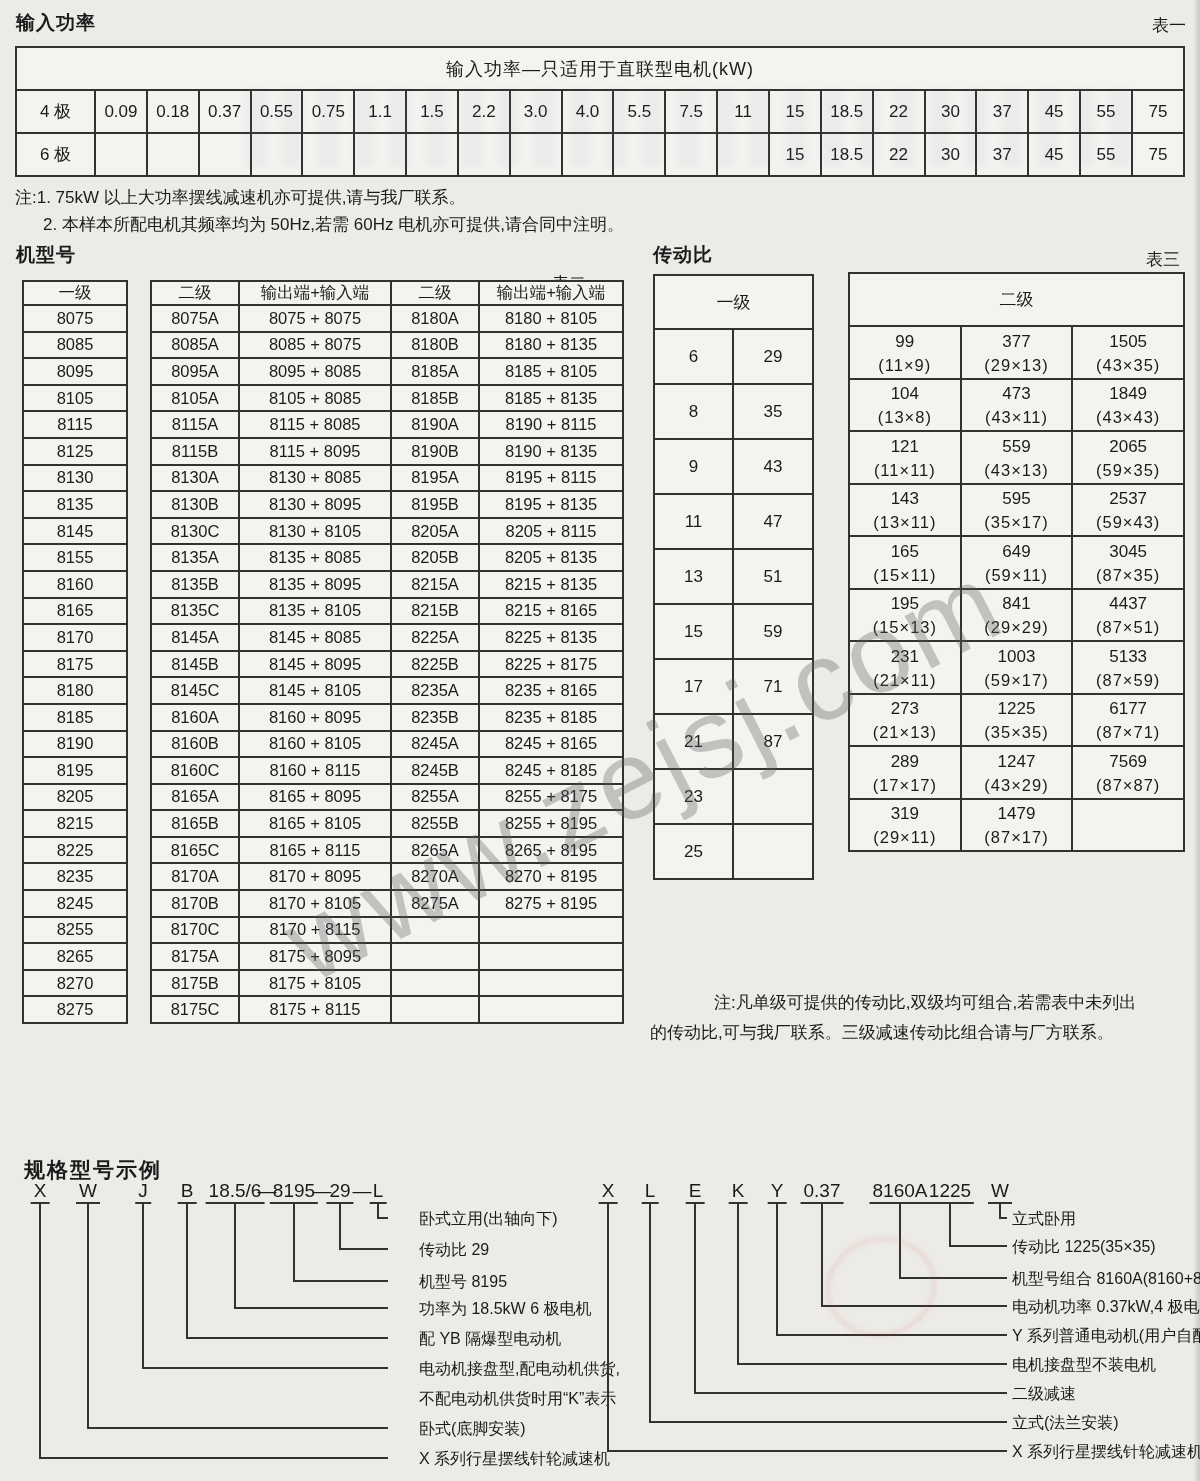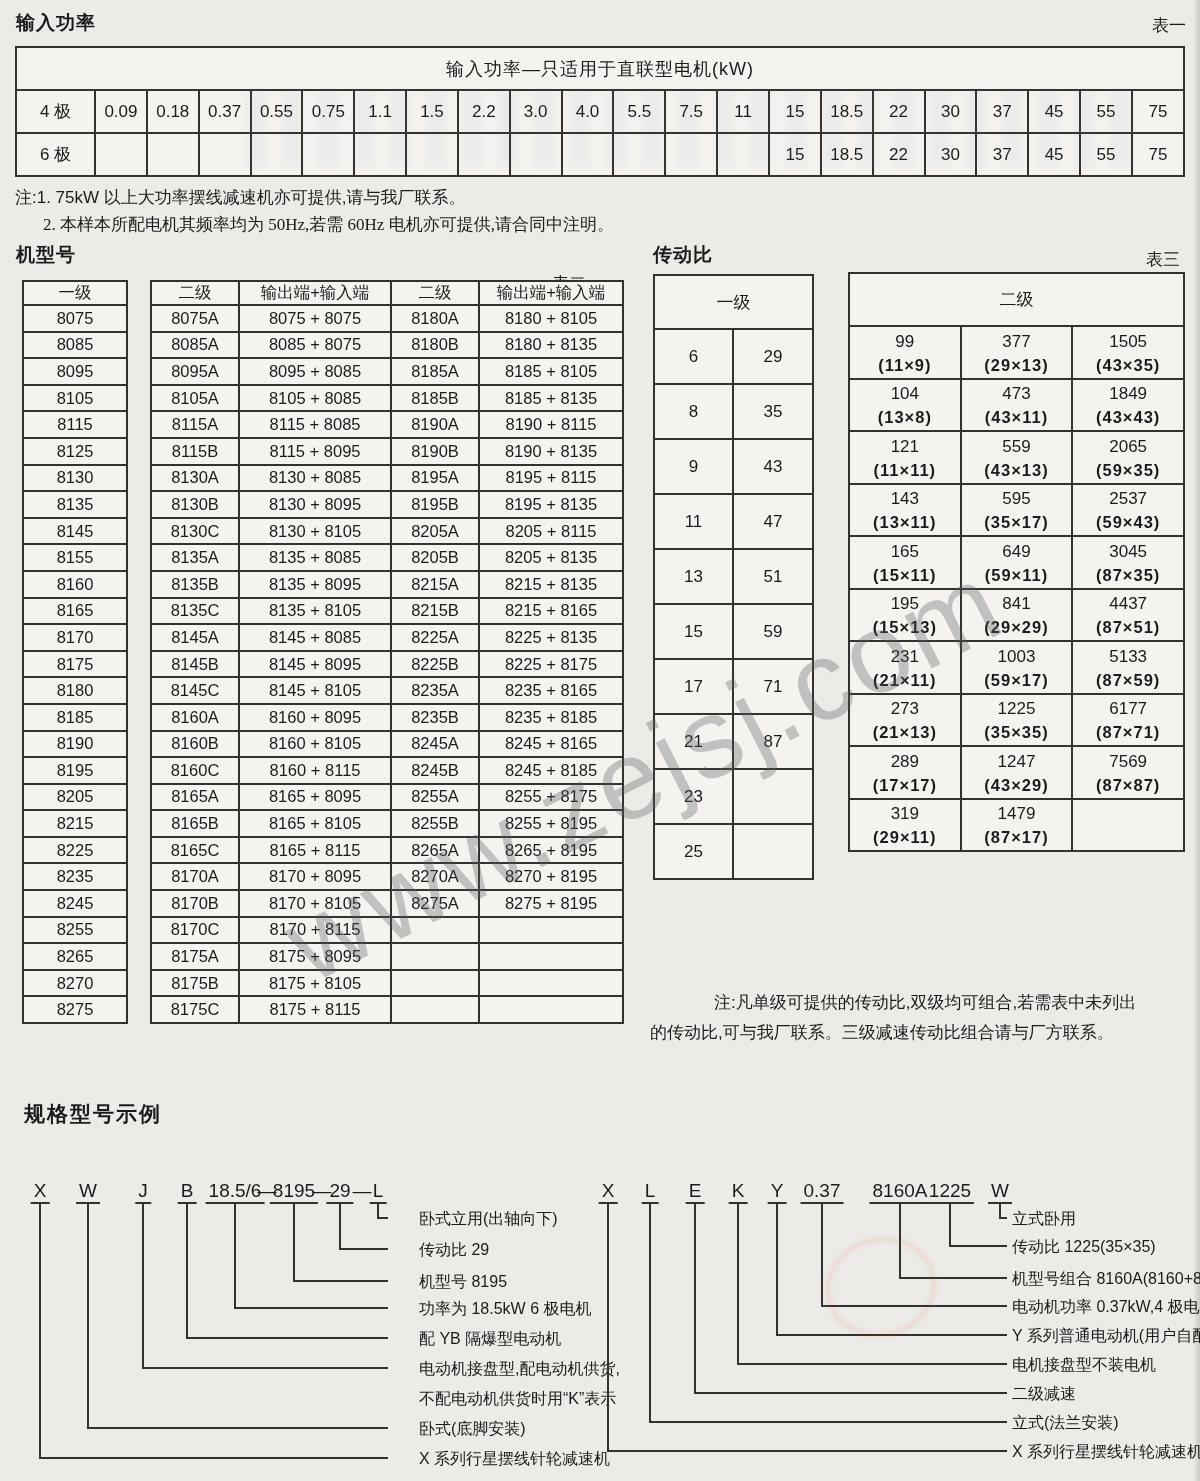--- a/index.html
+++ b/index.html
@@ -21,39 +21,39 @@
   .t2b td{height:24.6px;font-size:16.5px;}
   .t2b .head td{height:22px;}
   
   .t3a{left:653px;top:274px;width:159px;}
   .t3a td{height:53px;font-size:17px;}
   .t3a .head td{height:52px;}
   .t3b{left:848px;top:272px;width:337px;}
   .t3b td{height:50.5px;font-size:17px;}
   .t3b .head td{height:51px;}
   .t3b .rv{line-height:25px;font-size:17px;}
-  .t3b .rf{line-height:22px;font-size:16.5px;letter-spacing:1px;font-weight:bold;}
+  .t3b .rf{line-height:22px;font-size:16.5px;letter-spacing:1px;}
   .notes1{position:absolute;left:15px;top:184px;font-size:17px;line-height:27px;}
-  .notes1 .n2{padding-left:28px;font-family:Liberation Serif, serif;}
+  .notes1 .n2{padding-left:28px;}
   .note3{position:absolute;left:650px;top:988px;width:548px;font-size:17px;line-height:30px;}
   .note3 .n1{padding-left:64px;}
   
   .wm{position:absolute;left:248px;top:676px;width:920px;height:150px;transform:rotate(-27deg);
       font-size:112px;letter-spacing:4px;color:rgba(92,92,92,0.33);white-space:nowrap;
       z-index:6;pointer-events:none;}
   .ghost1{position:absolute;left:245px;top:88px;width:900px;height:80px;z-index:3;opacity:.55;
       background:repeating-linear-gradient(90deg,rgba(95,115,155,0.10) 0 22px,transparent 22px 36px);
       filter:blur(3px);pointer-events:none;}
   .stamp{position:absolute;left:826px;top:1238px;width:104px;height:92px;z-index:2;
       border:3px solid rgba(205,70,55,0.16);border-radius:50%;filter:blur(2px);
       transform:rotate(-14deg);pointer-events:none;}
   .edge{position:absolute;right:0;top:0;width:7px;height:100%;
       background:linear-gradient(to left,rgba(0,0,0,0.14),rgba(0,0,0,0));pointer-events:none;}
   
-  .hd2{position:absolute;left:24px;top:1100px;font-weight:bold;font-size:21px;letter-spacing:2px;text-align:right;}
+  .hd2{position:absolute;left:24px;top:1156px;font-weight:bold;font-size:21px;letter-spacing:2px;text-align:right;}
   .diag{position:absolute;top:1178px;height:300px;}
   .dl{left:20px;width:565px;}
   .dr{left:585px;width:615px;}
   .diag svg{position:absolute;left:0;top:0;}
   .tok{position:absolute;top:2px;transform:translateX(-50%);font-size:19px;line-height:22px;
        border-bottom:2.5px solid #34322f;padding:0 3px;white-space:nowrap;}
   .sep{position:absolute;top:2px;transform:translateX(-50%);font-size:19px;line-height:22px;}
   .dlab{position:absolute;font-size:16px;line-height:17px;white-space:nowrap;}
   .dl .dlab{left:372px;margin-left:27px;}
   .dr .dlab{left:427px;}

